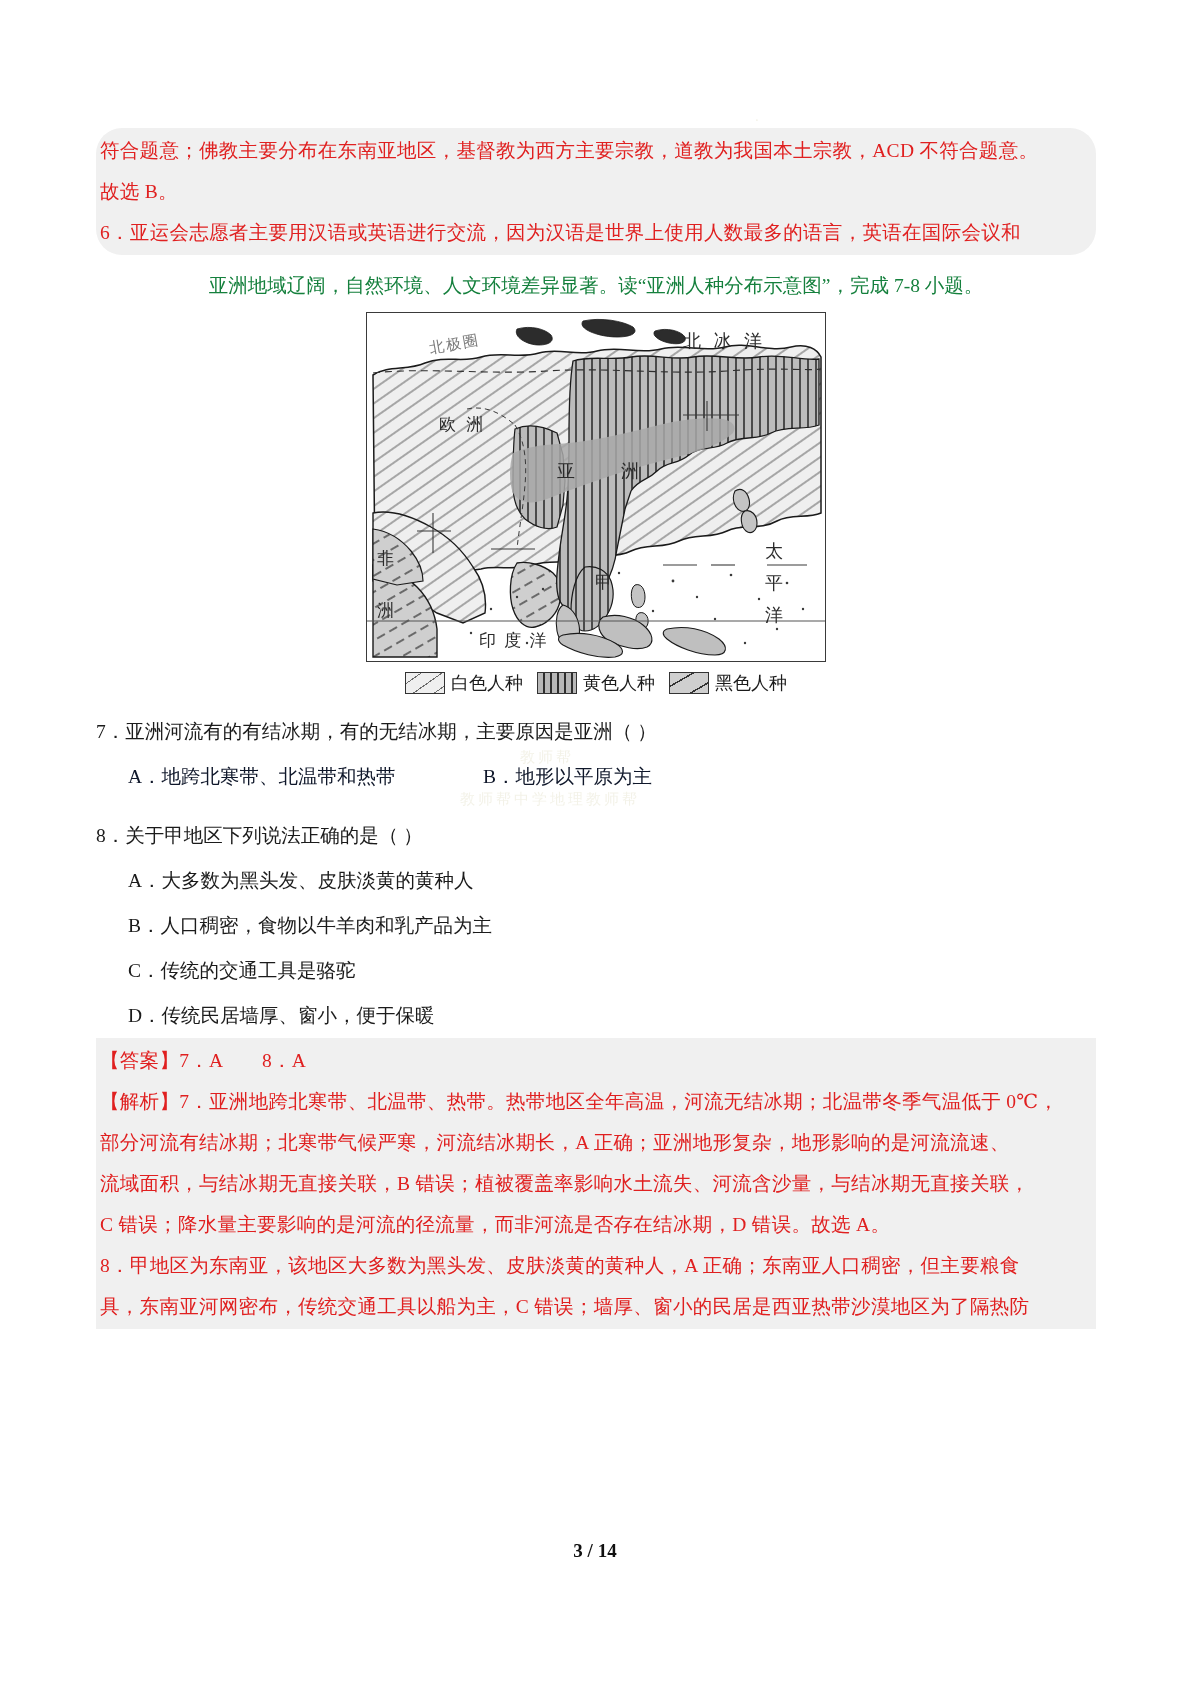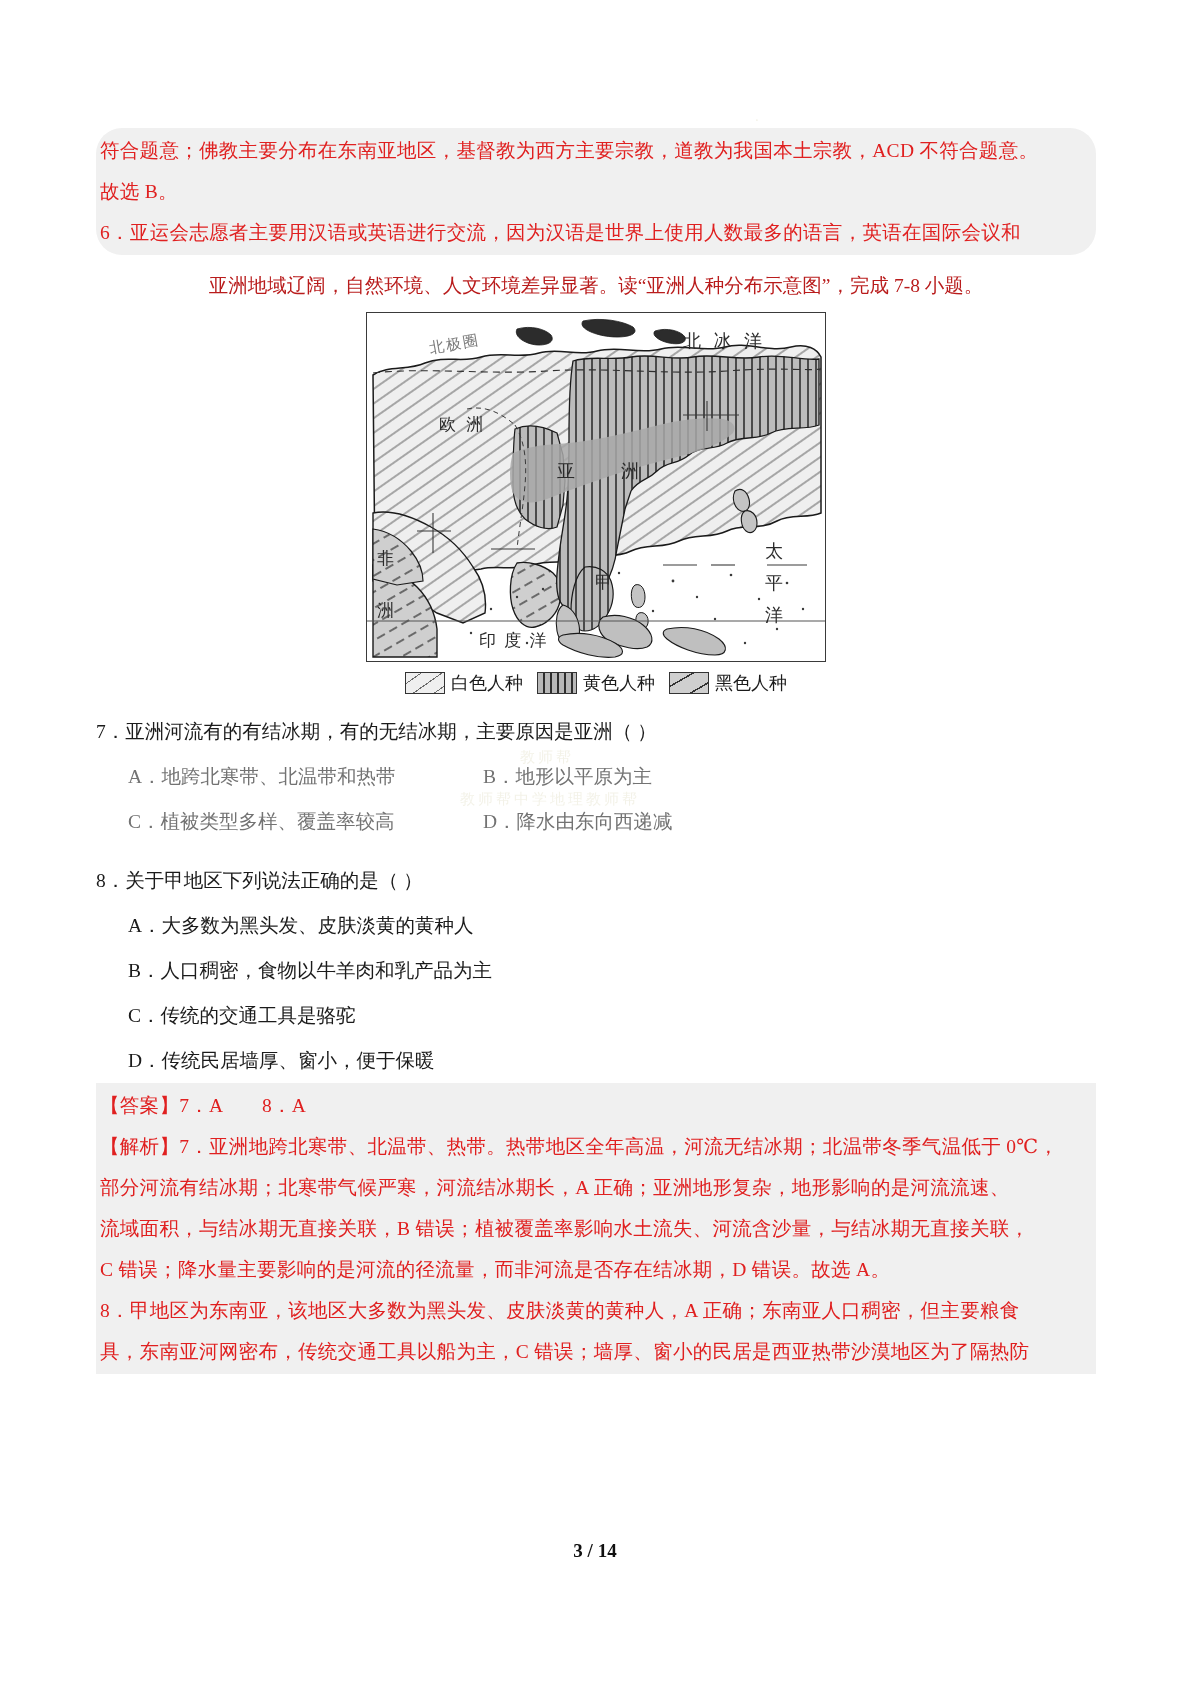--- a/index.html
+++ b/index.html
@@ -49,32 +49,32 @@
   .q {
     font-size: 19.5px;
     line-height: 45px;
     color: #1b1b1b;
     white-space: nowrap;
   }
   .opt-row {
     display: flex;
     line-height: 45px;
     font-size: 19.5px;
-    color: #737373;
+    color: #0f172a;
     white-space: nowrap;
   }
   .opt-a { width: 355px; padding-left: 32px; }
   .opt-b { padding-left: 0px; }
   .opt-single { padding-left: 32px; line-height: 45px; font-size: 19.5px; color:#1b1b1b; white-space: nowrap;}
 
   
   .intro {
     font-size: 19.5px;
     line-height: 44px;
-    color: #b91c1c;
+    color: #15803d;
     text-align: center;
     white-space: nowrap;
   }
 
   
   .figure {
     width: 1000px;
     display: flex;
     flex-direction: column;
     align-items: center;
@@ -316,24 +316,20 @@
         </div>
       </div>
     </div>
 
     <div style="margin-top:14px;">
       <div class="q">7．亚洲河流有的有结冰期，有的无结冰期，主要原因是亚洲（    ）</div>
       <div class="opt-row">
         <div class="opt-a">A．地跨北寒带、北温带和热带</div>
         <div class="opt-b">B．地形以平原为主</div>
       </div>
-      <div class="opt-row">
-        <div class="opt-a">C．植被类型多样、覆盖率较高</div>
-        <div class="opt-b">D．降水由东向西递减</div>
-      </div>
     </div>
 
     <div style="margin-top:14px;">
       <div class="q">8．关于甲地区下列说法正确的是（  ）</div>
       <div class="opt-single">A．大多数为黑头发、皮肤淡黄的黄种人</div>
       <div class="opt-single">B．人口稠密，食物以牛羊肉和乳产品为主</div>
       <div class="opt-single">C．传统的交通工具是骆驼</div>
       <div class="opt-single">D．传统民居墙厚、窗小，便于保暖</div>
     </div>
 

